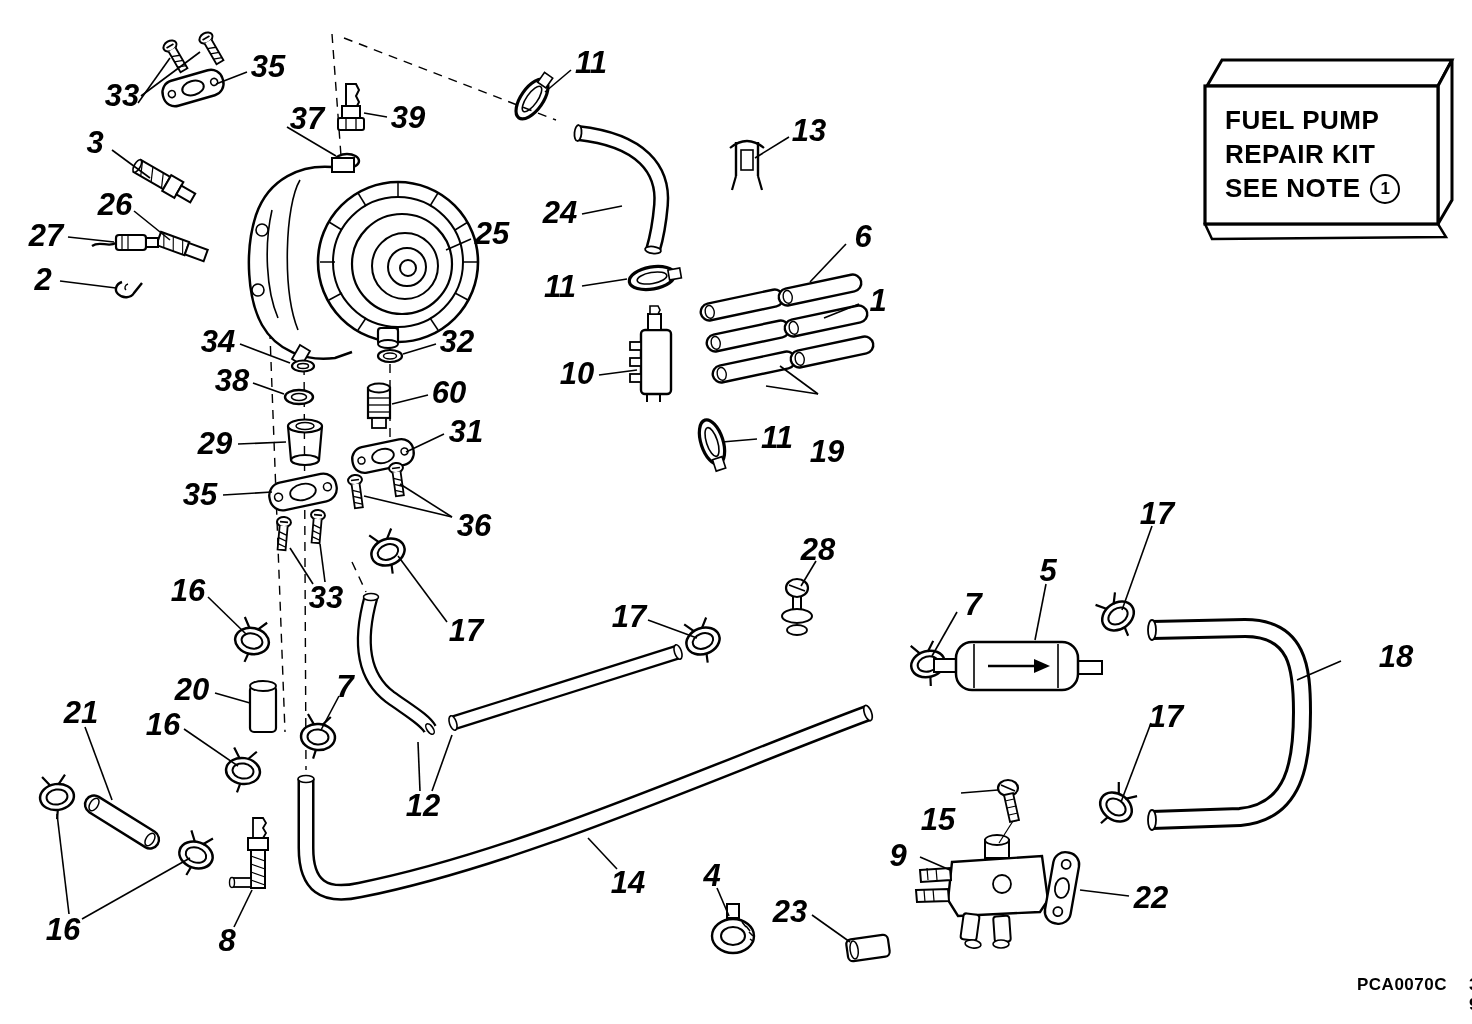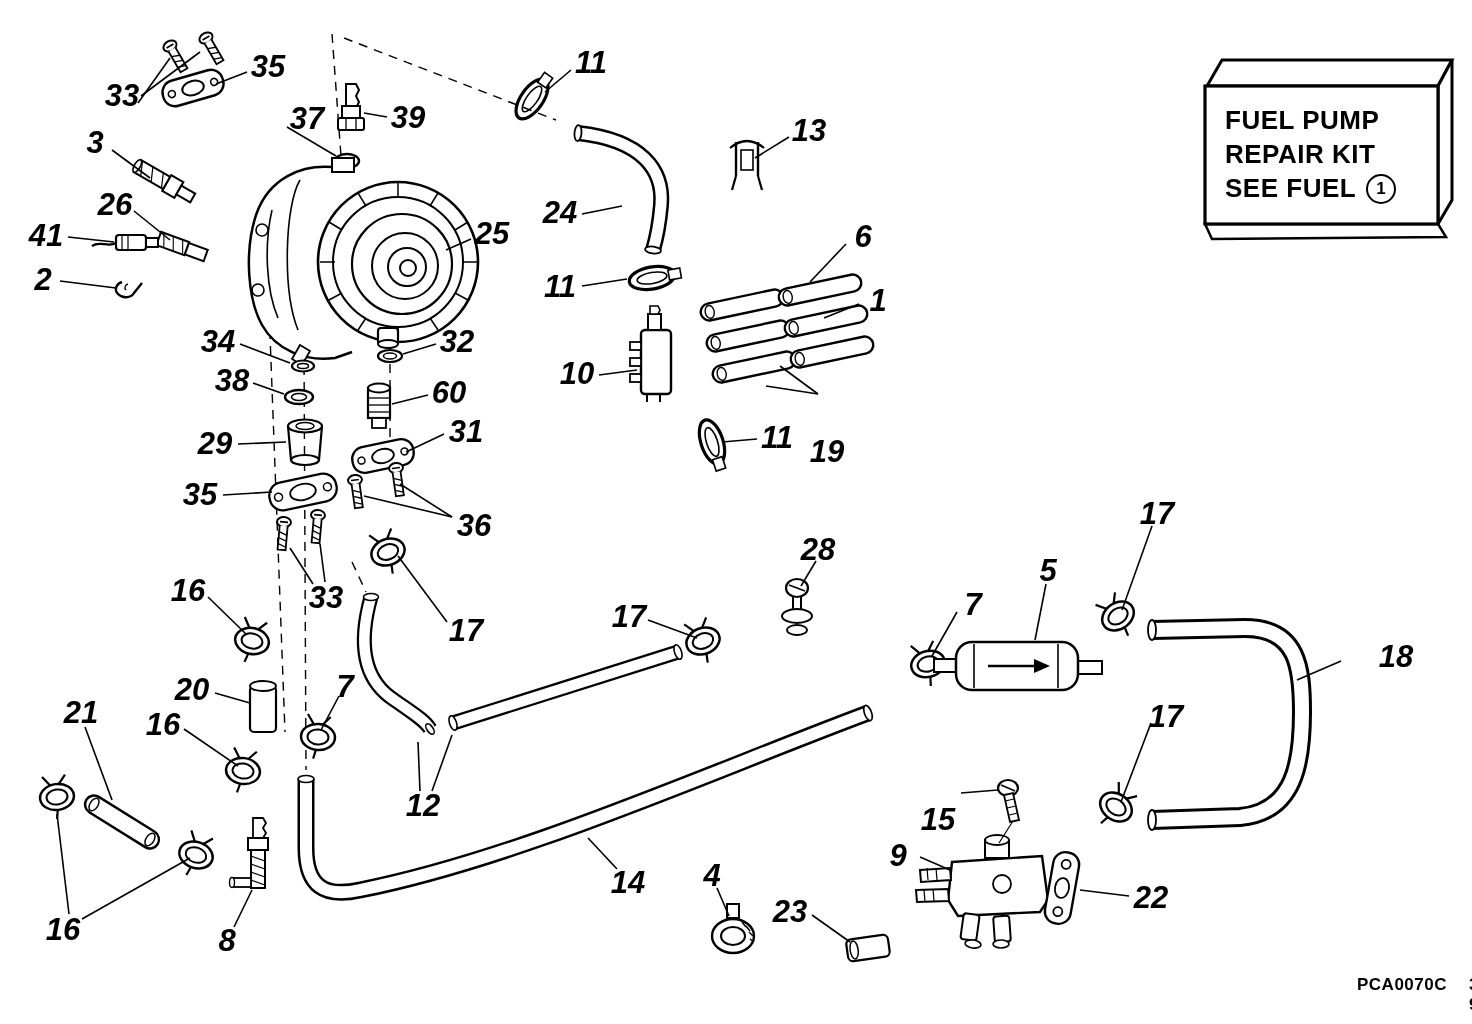--- a/index.html
+++ b/index.html
@@ -419,33 +419,33 @@
   </svg>
 
   <div class="note-box-text">
     <div class="note-line">
         <span>FUEL PUMP</span>
       </div>
     <div class="note-line">
         <span>REPAIR KIT</span>
       </div>
     <div class="note-line">
-      <span>SEE FUEL</span>
+      <span>SEE NOTE</span>
       <span class="note-ref-circle">1</span>
     </div>
   </div>
 
   <div>
       <div class="callout" style="left: 122px; top: 95px;">33</div>
       <div class="callout" style="left: 268px; top: 66px;">35</div>
       <div class="callout" style="left: 266px; top: 118px; margin-left: 41px;">37</div>
       <div class="callout" style="left: 408px; top: 117px;">39</div>
       <div class="callout" style="left: 95px; top: 142px;">3</div>
       <div class="callout" style="left: 115px; top: 204px;">26</div>
-      <div class="callout" style="left: 46px; top: 235px;">41</div>
+      <div class="callout" style="left: 46px; top: 235px;">27</div>
       <div class="callout" style="left: 43px; top: 279px;">2</div>
       <div class="callout" style="left: 492px; top: 233px;">25</div>
       <div class="callout" style="left: 591px; top: 62px;">11</div>
       <div class="callout" style="left: 560px; top: 212px;">24</div>
       <div class="callout" style="left: 809px; top: 130px;">13</div>
       <div class="callout" style="left: 560px; top: 286px;">11</div>
       <div class="callout" style="left: 863px; top: 236px;">6</div>
       <div class="callout" style="left: 878px; top: 300px;">1</div>
       <div class="callout" style="left: 577px; top: 373px;">10</div>
       <div class="callout" style="left: 827px; top: 405px; margin-top: 46px;">19</div>

